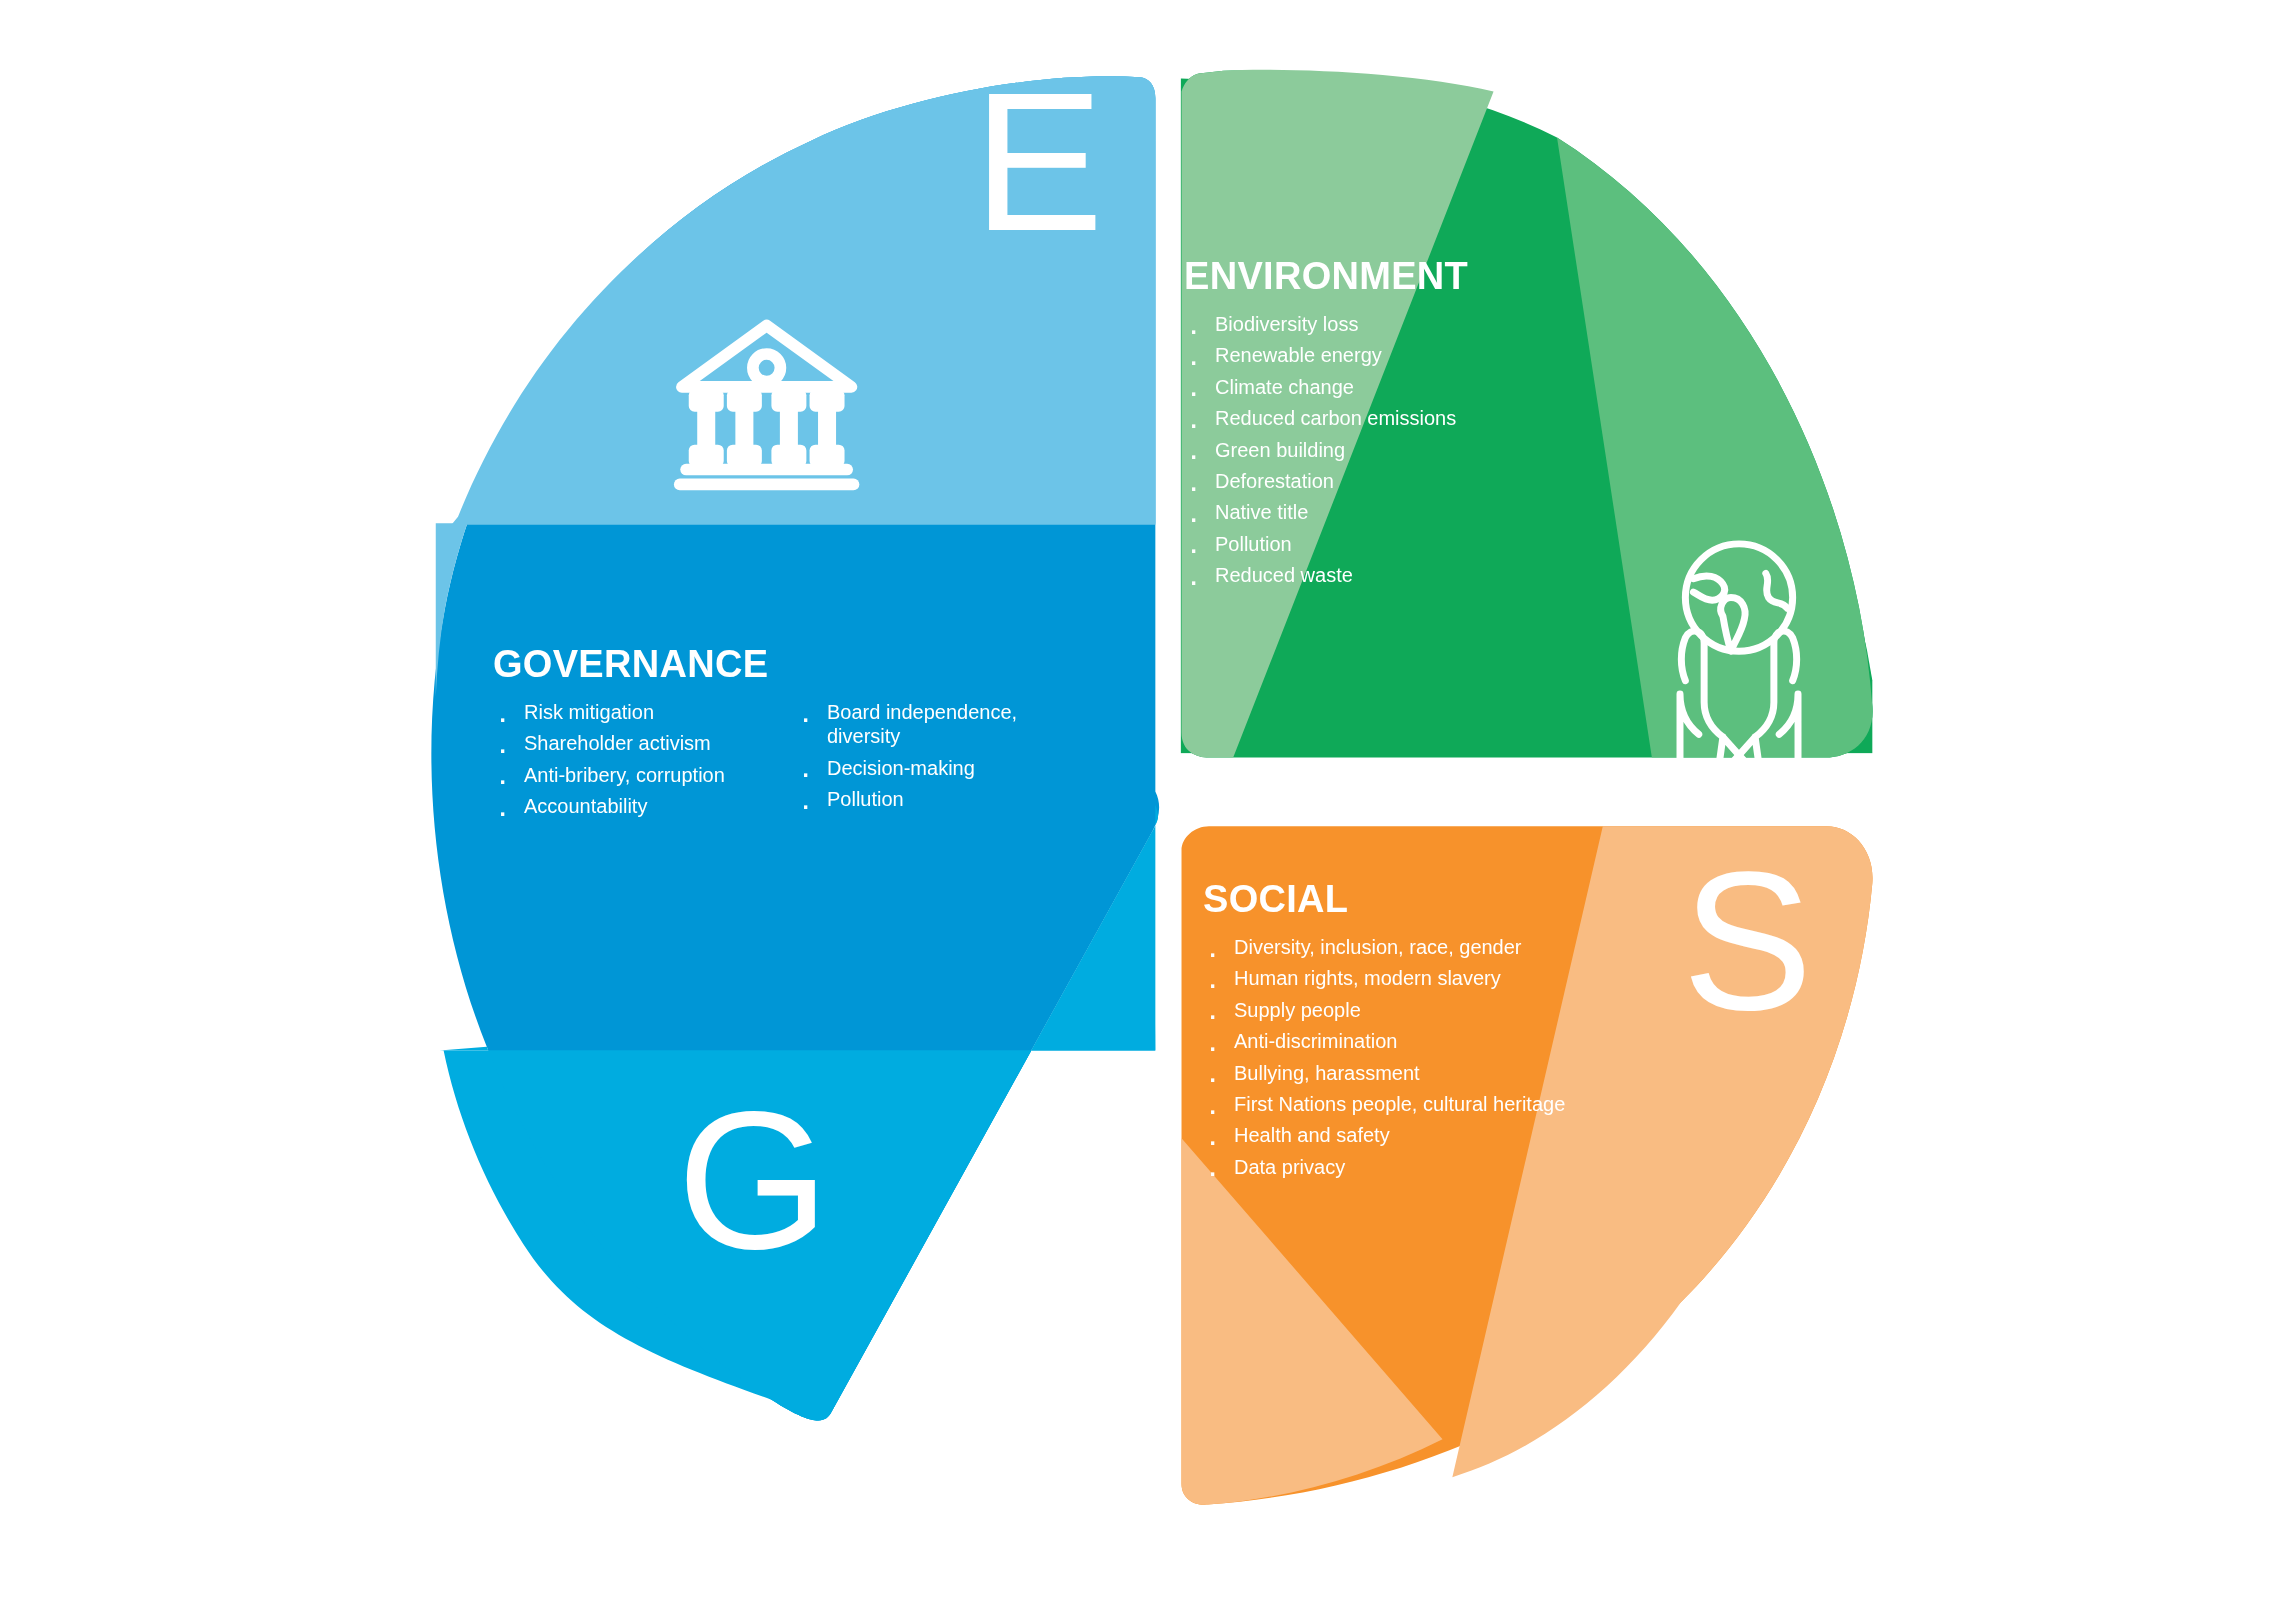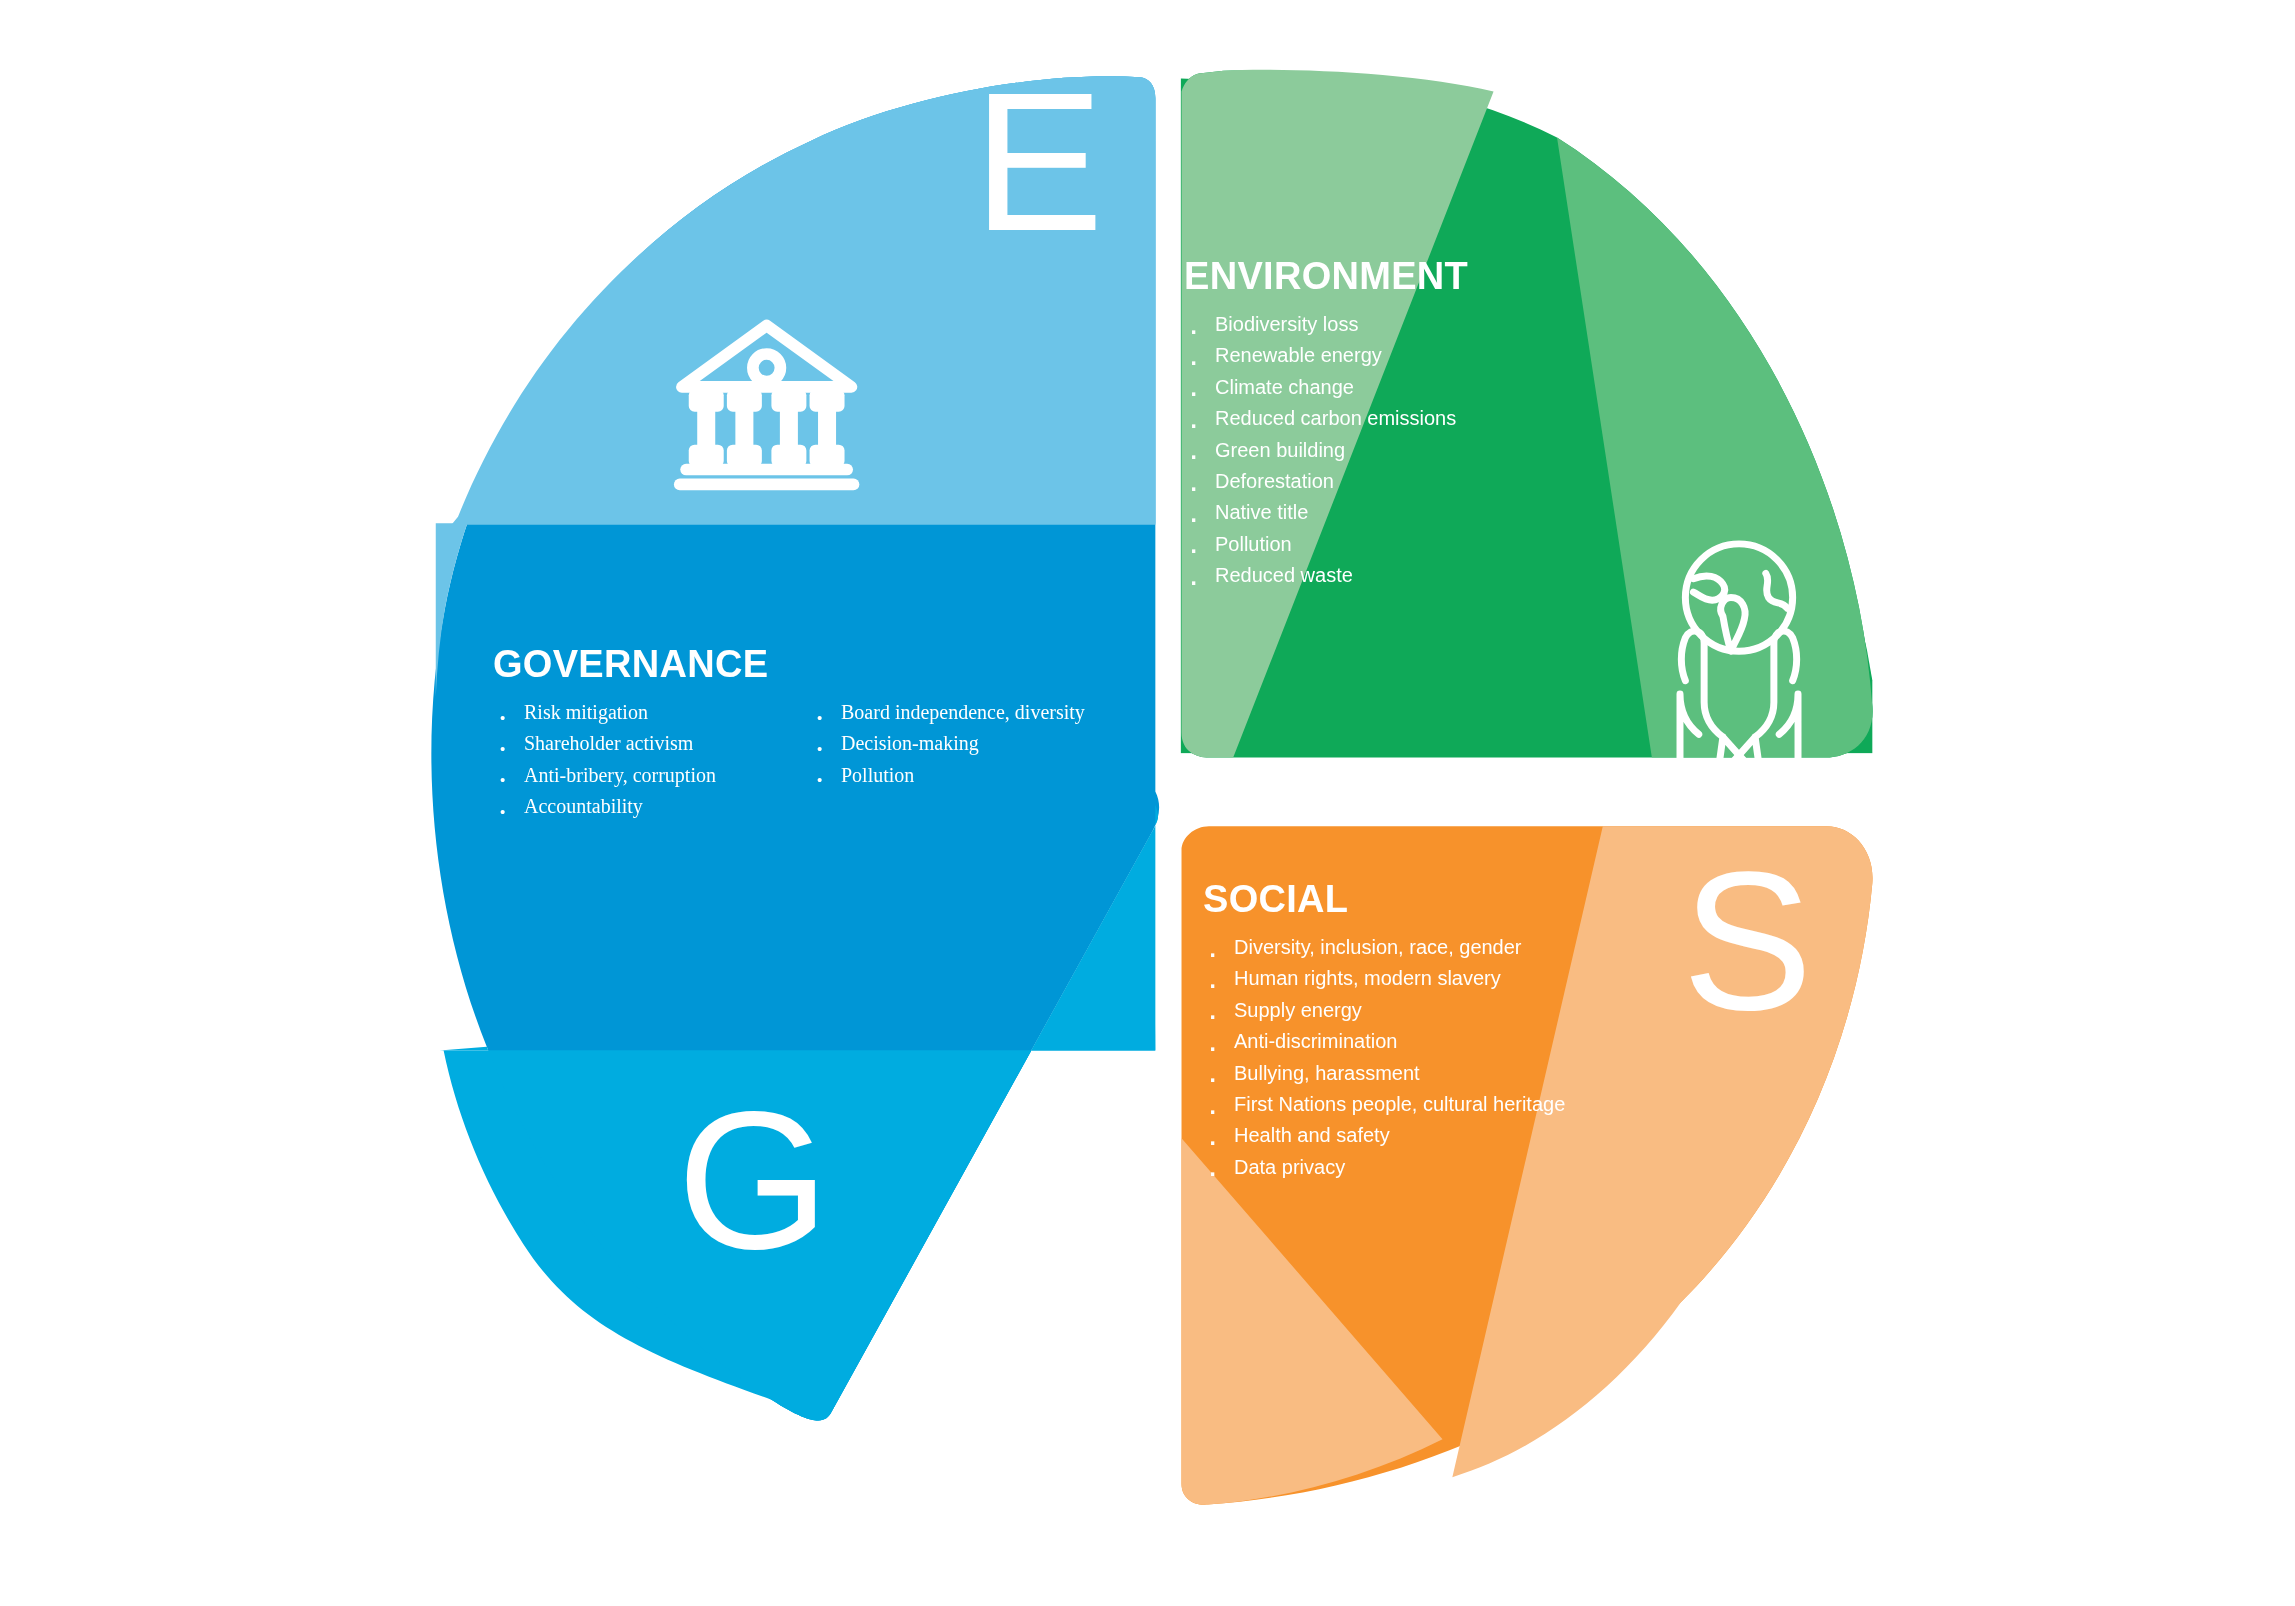--- a/index.html
+++ b/index.html
@@ -14,21 +14,21 @@
   ul.blist li:before{content:"\00B7";position:absolute;left:3.9px;top:-3.3px;font-size:34px;line-height:1.21;}
   .bigletter{position:absolute;color:#fff;font-size:196px;line-height:1;font-weight:400;}
 
   
   #env-panel{left:1184px;top:257px;width:530px;}
   
   #soc-panel{left:1203px;top:880px;width:569px;}
   
   #gov-panel{left:493px;top:645px;width:661px;}
   #gov-panel .sec-title{margin-left:0px;}
-  .gov-cols{display:flex;gap:16px;font-family:Liberation Serif, serif;}
+  .gov-cols{display:flex;gap:2px;}
   .gov-cols ul.blist{flex:0 0 auto;}
   .gov-col-a{width:301px;}
   .gov-col-b{width:288px;}
 
   #letter-E{left:973px;top:65px;}
   #letter-S{left:1682px;top:844px;}
   #letter-G{left:677px;top:1083px;}
 </style>
 </head>
 <body>
@@ -215,21 +215,21 @@
         <li>Pollution</li>
         <li>Reduced waste</li>
       </ul>
     </div>
 
     <div class="panel" id="soc-panel">
       <div class="sec-title">SOCIAL</div>
       <ul class="blist">
         <li>Diversity, inclusion, race, gender</li>
         <li>Human rights, modern slavery</li>
-        <li>Supply energy</li>
+        <li>Supply people</li>
         <li>Anti-discrimination</li>
         <li>Bullying, harassment</li>
         <li>First Nations people, cultural heritage</li>
         <li>Health and safety</li>
         <li>Data privacy</li>
       </ul>
     </div>
 
     <div class="panel" id="gov-panel">
       <div class="sec-title">GOVERNANCE</div>

